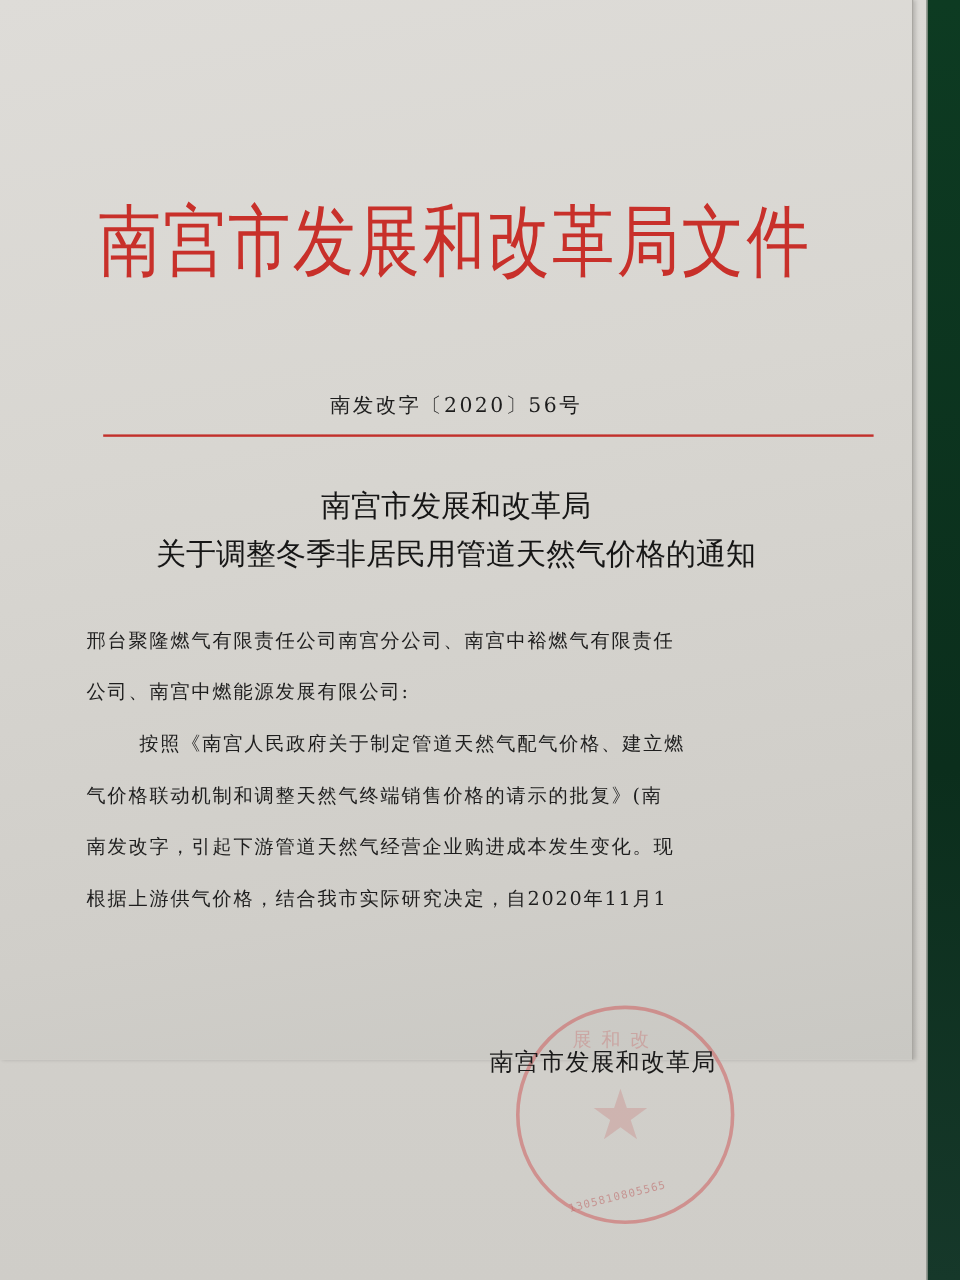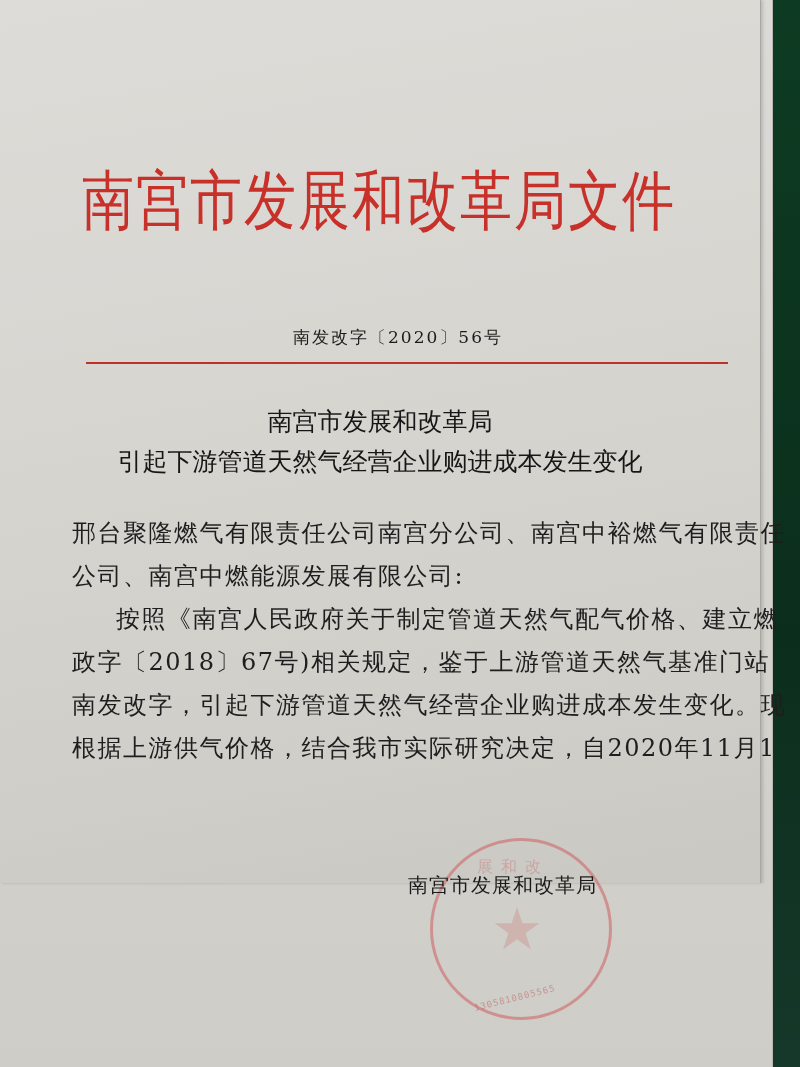--- a/index.html
+++ b/index.html
@@ -26,34 +26,34 @@
     .header-title {
       position: absolute; top: 158px; left: 82px; width: 600px;
       font-family: "DejaVu Sans", "Liberation Sans", sans-serif;
       font-size: 52px; color: #c8302a; letter-spacing: 2px;
       text-align: left; white-space: nowrap;
       transform: scaleY(1.25); transform-origin: left top;
     }
     .doc-number {
       position: absolute; top: 326px; left: 0; width: 760px; text-align: center;
       font-size: 17px; color: #1c1c1c; letter-spacing: 2px;
-      padding-left: 18px;
+      padding-left: 0;
     }
     .red-rule {
       position: absolute; top: 362px; left: 86px; width: 642px; height: 2px;
       background: #c2302b;
     }
     .title-block {
       position: absolute; top: 402px; left: 0; width: 760px; text-align: center;
       font-size: 25px; color: #161616; line-height: 40px;
     }
     .title-block div { white-space: nowrap; }
     .body-text {
       position: absolute; top: 512px; left: 72px; width: 640px;
-      font-size: 24px; color: #1e1e1e; line-height: 43px;
+      font-size: 16px; color: #1e1e1e; line-height: 43px;
       letter-spacing: 1.5px;
     }
     .body-text .line { white-space: nowrap; }
     .indent { padding-left: 44px; }
     .signature {
       position: absolute; top: 860px; left: 408px;
       font-size: 20px; color: #1a1a1a; line-height: 50px; letter-spacing: 1px;
       z-index: 3;
     }
     .seal {
@@ -82,28 +82,28 @@
 <div class="backdrop"></div>
 <div class="paper-under"></div>
 
 <div class="paper">
   <div class="header-title">南宫市发展和改革局文件</div>
   <div class="doc-number">南发改字〔2020〕56号</div>
   <div class="red-rule"></div>
 
   <div class="title-block">
     <div>南宫市发展和改革局</div>
-    <div>引起下游管道天然气经营企业购进成本发生变化</div>
+    <div>关于调整冬季非居民用管道天然气价格的通知</div>
   </div>
 
   <div class="body-text">
     <div class="line">邢台聚隆燃气有限责任公司南宫分公司、南宫中裕燃气有限责任</div>
     <div class="line">公司、南宫中燃能源发展有限公司:</div>
     <div class="line indent">按照《南宫人民政府关于制定管道天然气配气价格、建立燃</div>
-    <div class="line">政字〔2018〕67号)相关规定，鉴于上游管道天然气基准门站</div>
+    <div class="line">气价格联动机制和调整天然气终端销售价格的请示的批复》(南</div>
     <div class="line">南发改字，引起下游管道天然气经营企业购进成本发生变化。现</div>
     <div class="line">根据上游供气价格，结合我市实际研究决定，自2020年11月1</div>
   </div>
 
   <div class="seal">
     <div class="seal-inner-text">展和改</div>
     <div class="seal-star">★</div>
     <div class="seal-code">1305810805565</div>
   </div>
 

